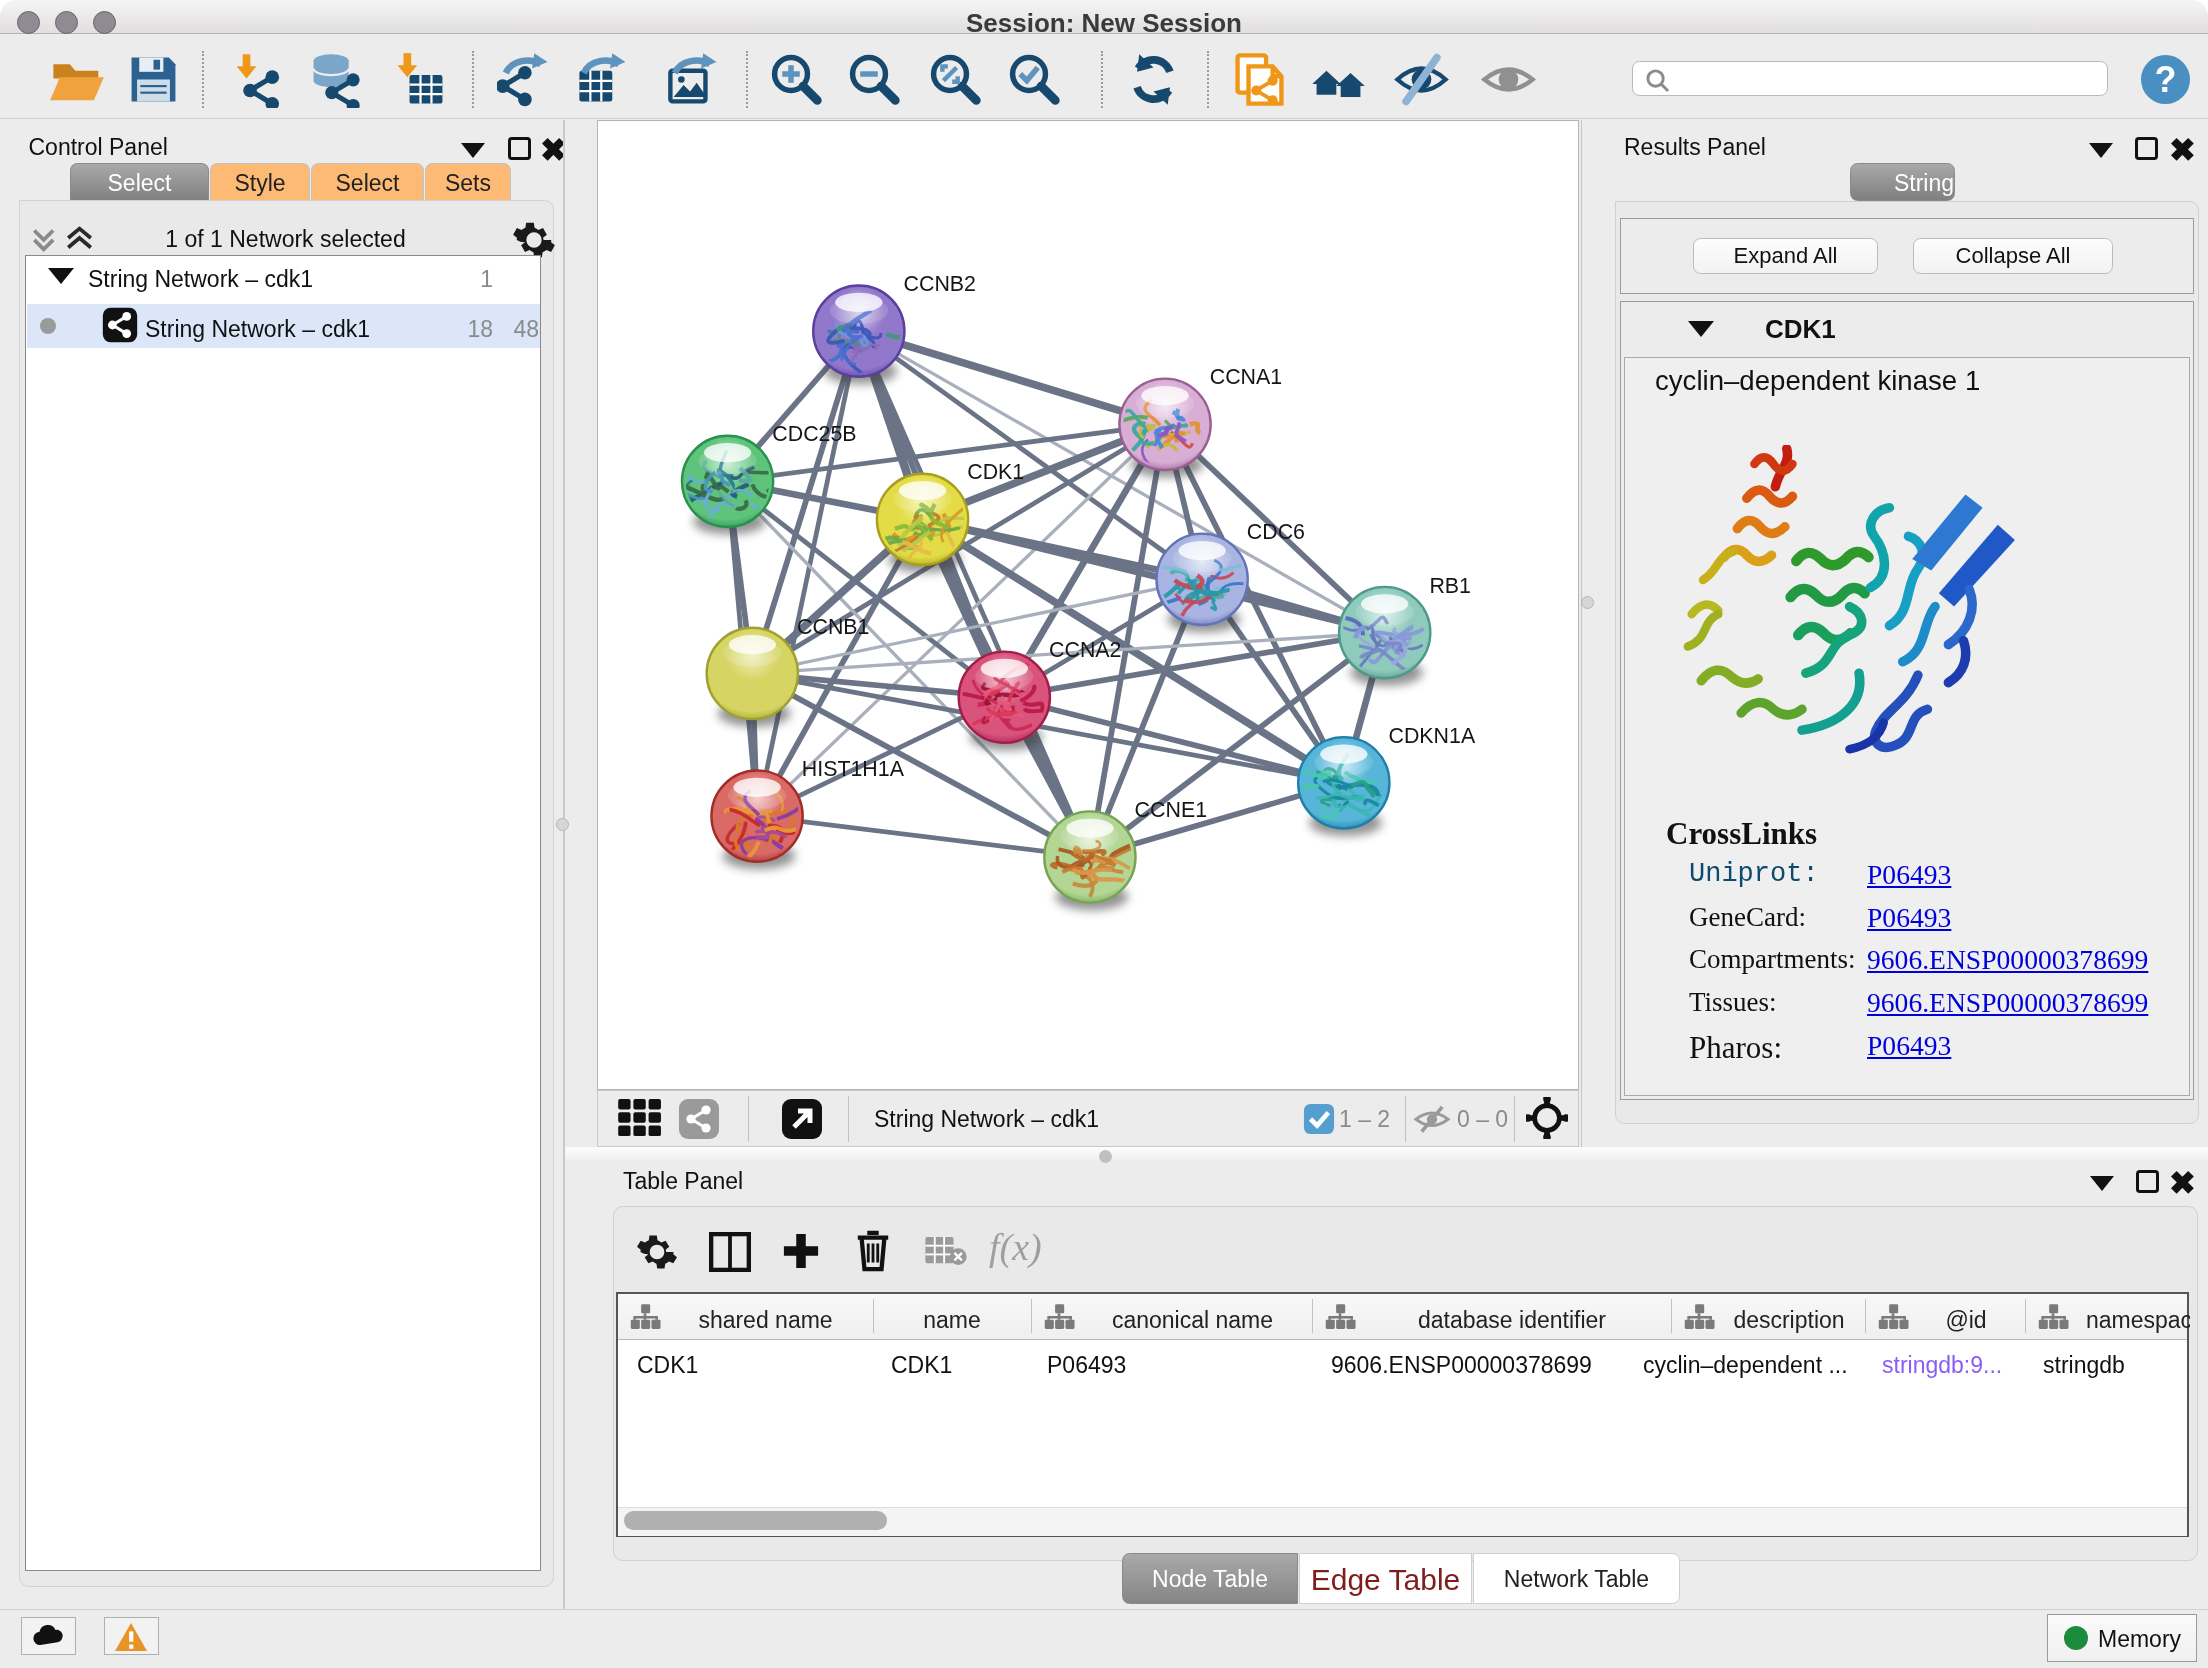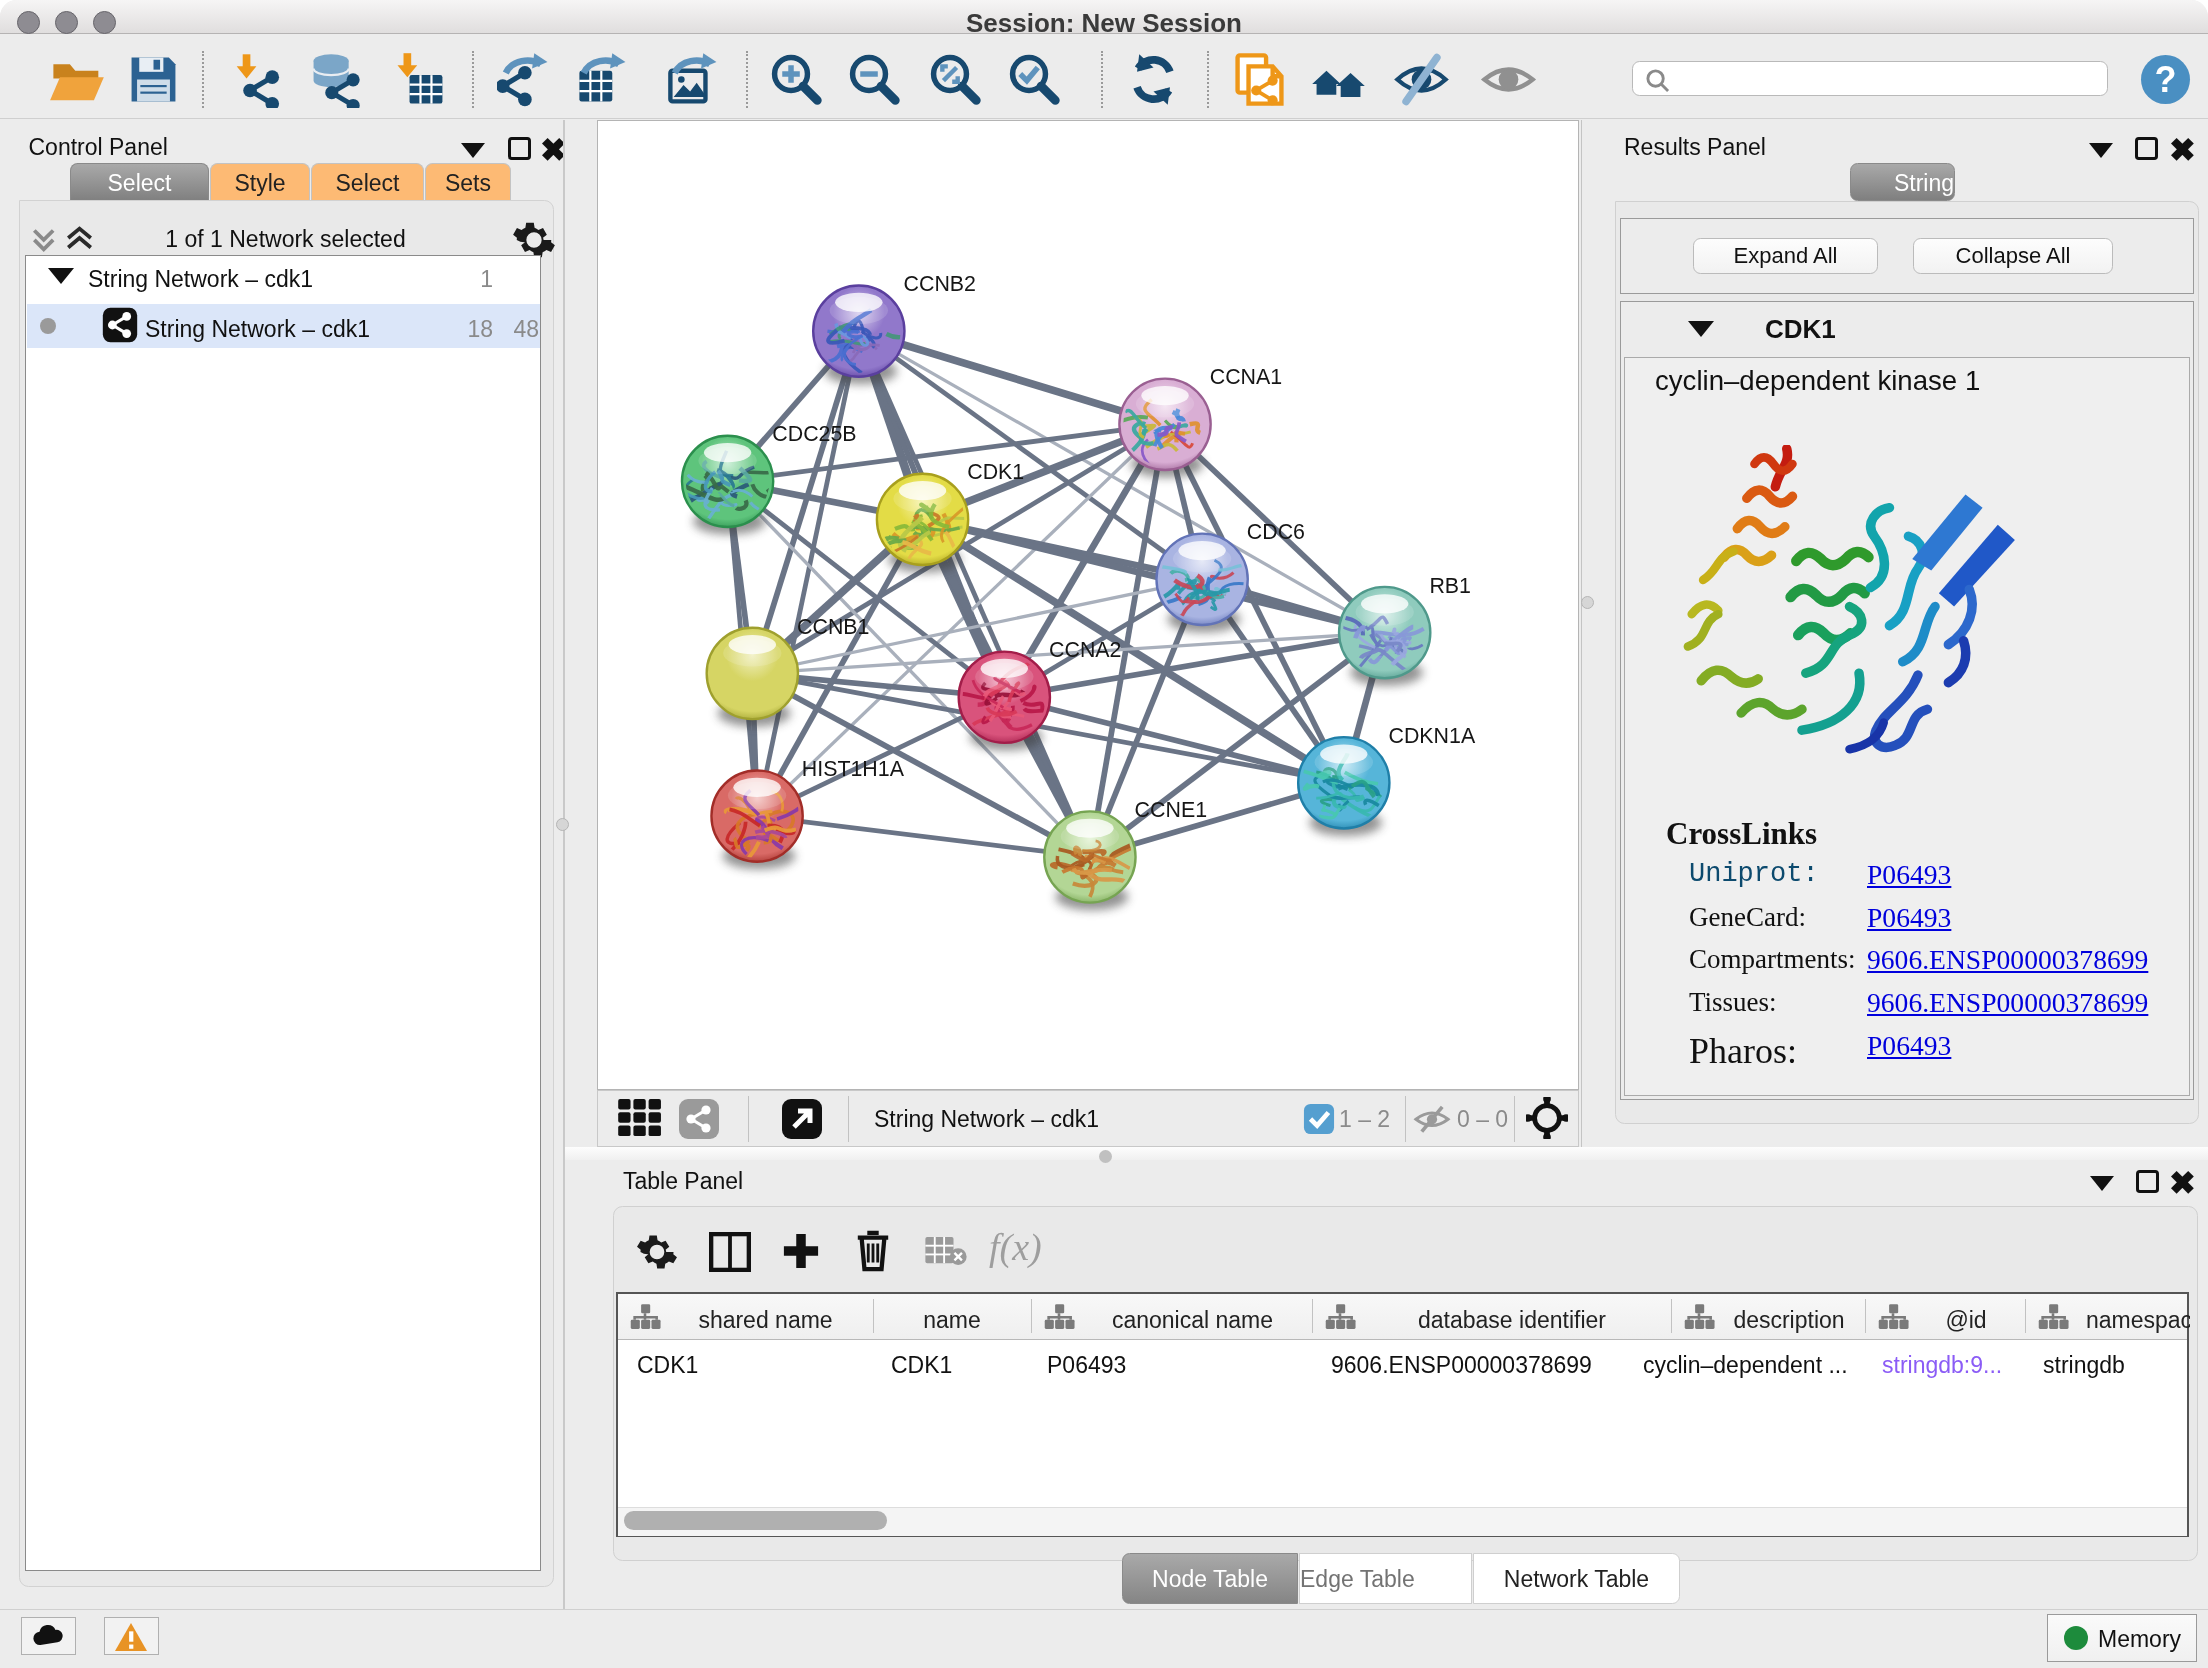--- a/index.html
+++ b/index.html
@@ -771,21 +771,21 @@
     </svg>
     <div style="position:absolute;left:1666px;top:816px;font-family:'Liberation Serif',serif;font-size:31px;font-weight:bold;color:#111">CrossLinks</div>
     <div style="position:absolute;left:1689px;top:859px;font-family:Liberation Mono, monospace;font-size:27px;color:#0c4a6e">Uniprot:</div>
     <div style="position:absolute;left:1867px;top:859px;font-family:'Liberation Serif',serif;font-size:27.6px;color:#0000dd;text-decoration:underline">P06493</div>
     <div style="position:absolute;left:1689px;top:902px;font-family:'Liberation Serif',serif;font-size:27px;color:#111">GeneCard:</div>
     <div style="position:absolute;left:1867px;top:902px;font-family:'Liberation Serif',serif;font-size:27.6px;color:#0000dd;text-decoration:underline">P06493</div>
     <div style="position:absolute;left:1689px;top:944px;font-family:'Liberation Serif',serif;font-size:27px;color:#111">Compartments:</div>
     <div style="position:absolute;left:1867px;top:944px;font-family:'Liberation Serif',serif;font-size:27.6px;color:#0000dd;text-decoration:underline">9606.ENSP00000378699</div>
     <div style="position:absolute;left:1689px;top:987px;font-family:'Liberation Serif',serif;font-size:27px;color:#111">Tissues:</div>
     <div style="position:absolute;left:1867px;top:987px;font-family:'Liberation Serif',serif;font-size:27.6px;color:#0000dd;text-decoration:underline">9606.ENSP00000378699</div>
-    <div style="position:absolute;left:1689px;top:1030px;font-family:'Liberation Serif',serif;font-size:36px;color:#111">Pharos:</div>
+    <div style="position:absolute;left:1689px;top:1030px;font-family:'Liberation Serif',serif;font-size:31px;color:#111">Pharos:</div>
     <div style="position:absolute;left:1867px;top:1030px;font-family:'Liberation Serif',serif;font-size:27.6px;color:#0000dd;text-decoration:underline">P06493</div>
 <div style="position:absolute;left:565px;top:1147px;width:1644px;height:13.3px;background:linear-gradient(#fdfdfd,#f0f0f0)"></div>
     <div style="position:absolute;left:1099px;top:1150px;width:13.3px;height:13.3px;border-radius:50%;background:#c0c0c0"></div>
     <div class="panelhead" style="left:623px;top:1168px">Table Panel</div>
     <div style="position:absolute;left:2090px;top:1176px" class="tri"></div>
     <div style="position:absolute;left:2136px;top:1170px" class="sq"></div>
     <div style="position:absolute;left:2169px;top:1164px" class="xx">✖</div>
     <div style="position:absolute;left:613px;top:1206px;width:1585px;height:355px;background:#e9e9e9;border:1.4px solid #d0d0d0;border-radius:9.5px"></div>
     <svg style="position:absolute;left:635px;top:1230px" width="44" height="44" viewBox="0 0 24 24">
       <path fill="#1a1a1a" d="M12 8a4 4 0 100 8 4 4 0 000-8zm9 4a7 7 0 01-.1 1.2l2 1.6-2 3.4-2.4-1a7 7 0 01-2 1.2l-.4 2.6h-4l-.4-2.6a7 7 0 01-2-1.2l-2.4 1-2-3.4 2-1.6A7 7 0 013 12a7 7 0 01.1-1.2l-2-1.6 2-3.4 2.4 1a7 7 0 012-1.2L7.9 3h4l.4 2.6a7 7 0 012 1.2l2.4-1 2 3.4-2 1.6c.2.4.3.8.3 1.2z"></path>
@@ -884,21 +884,21 @@
     <div style="position:absolute;left:637px;top:1352px;font-size:23px;color:#111">CDK1</div>
     <div style="position:absolute;left:891px;top:1352px;font-size:23px;color:#111">CDK1</div>
     <div style="position:absolute;left:1047px;top:1352px;font-size:23px;color:#111">P06493</div>
     <div style="position:absolute;left:1331px;top:1352px;font-size:23px;color:#111">9606.ENSP00000378699</div>
     <div style="position:absolute;left:1643px;top:1352px;font-size:23px;color:#111">cyclin–dependent ...</div>
     <div style="position:absolute;left:1882px;top:1352px;font-size:23px;color:#8b5cf6">stringdb:9...</div>
     <div style="position:absolute;left:2043px;top:1352px;font-size:23px;color:#111">stringdb</div>
     <div style="position:absolute;left:618px;top:1507px;width:1569px;height:28.5px;background:#f4f4f4;border-top:1.4px solid #ddd"></div>
     <div style="position:absolute;left:624px;top:1511px;width:263px;height:19px;border-radius:9.5px;background:#b0b0b0"></div>
     <div style="position:absolute;left:1122px;top:1553px;width:176px;height:51px;background:linear-gradient(#a9a9a9,#858585);border:1.4px solid #8a8a8a;border-radius:7.6px 0 0 7.6px;color:#fff;font-size:23px;text-align:center;line-height:51px">Node Table</div>
-    <div style="position:absolute;left:1299px;top:1553px;width:173px;height:51px;background:#fff;border:1.4px solid #cfcfcf;color:#737373;font-size:23px;line-height:51px">Edge Table</div>
+    <div style="position:absolute;left:1299px;top:1553px;width:173px;height:51px;background:#fff;border:1.4px solid #cfcfcf;color:#7f1d1d;font-size:30px;text-align:center;line-height:51px">Edge Table</div>
     <div style="position:absolute;left:1473px;top:1553px;width:207px;height:51px;background:#fff;border:1.4px solid #cfcfcf;border-radius:0 7.6px 7.6px 0;color:#222;font-size:23px;text-align:center;line-height:51px">Network Table</div>
 <div style="position:absolute;left:0;top:1609px;width:2208px;height:59px;background:#ececec;border-top:1.9px solid #d0d0d0"></div>
     <div style="position:absolute;left:21px;top:1617px;width:55px;height:38px;background:#f2f2f2;border:1.9px solid #b0b0b0"></div>
     <svg style="position:absolute;left:31px;top:1624px" width="34" height="25" viewBox="0 0 36 26">
       <path d="M10 22 a7 7 0 01-1-14 a9 9 0 0117-2 a6.5 6.5 0 012 13 z" fill="#111"></path>
     </svg>
     <div style="position:absolute;left:104px;top:1617px;width:55px;height:38px;background:#f2f2f2;border:1.9px solid #b0b0b0"></div>
     <svg style="position:absolute;left:113px;top:1621px" width="36" height="32" viewBox="0 0 38 34">
       <path d="M19 2 L36 32 H2 z" fill="#e89325" rx="3"></path>
       <rect x="17" y="11" width="4.5" height="11" fill="#fff"></rect>

